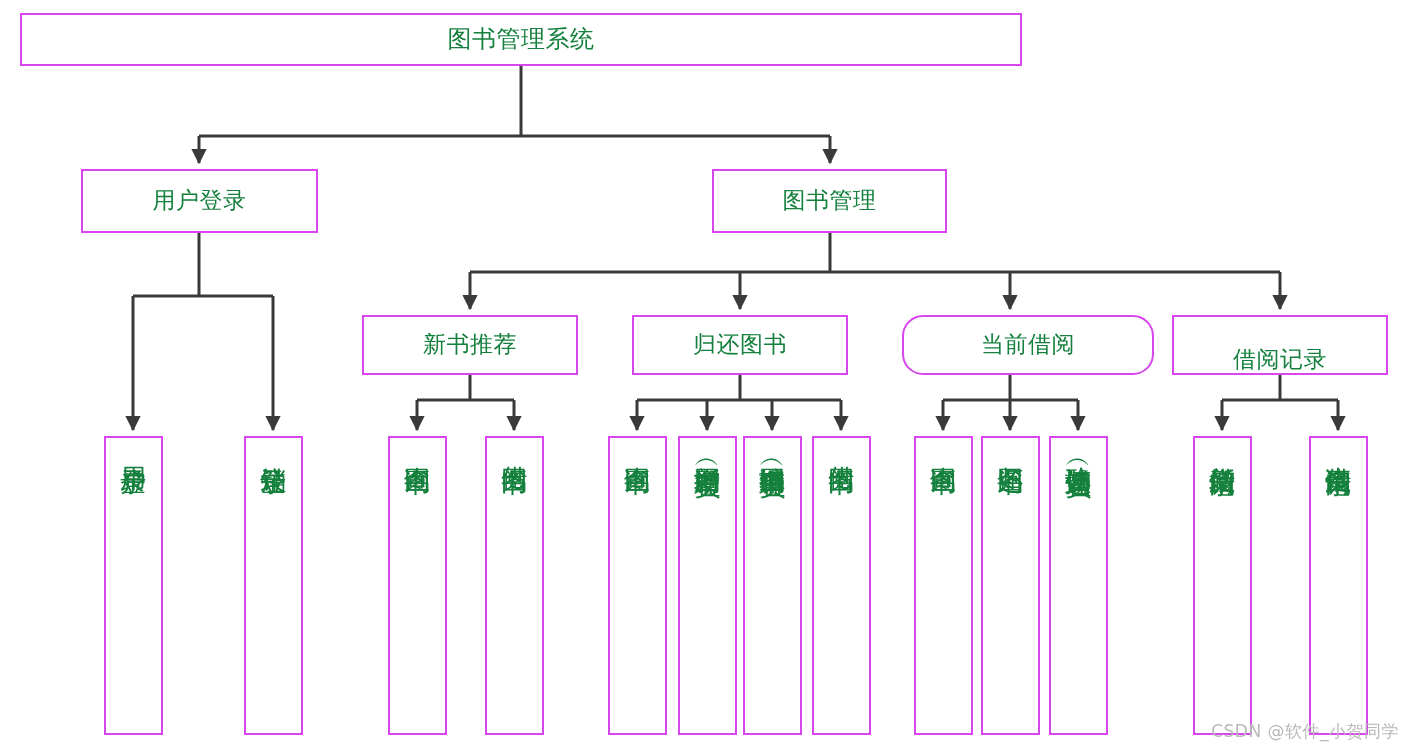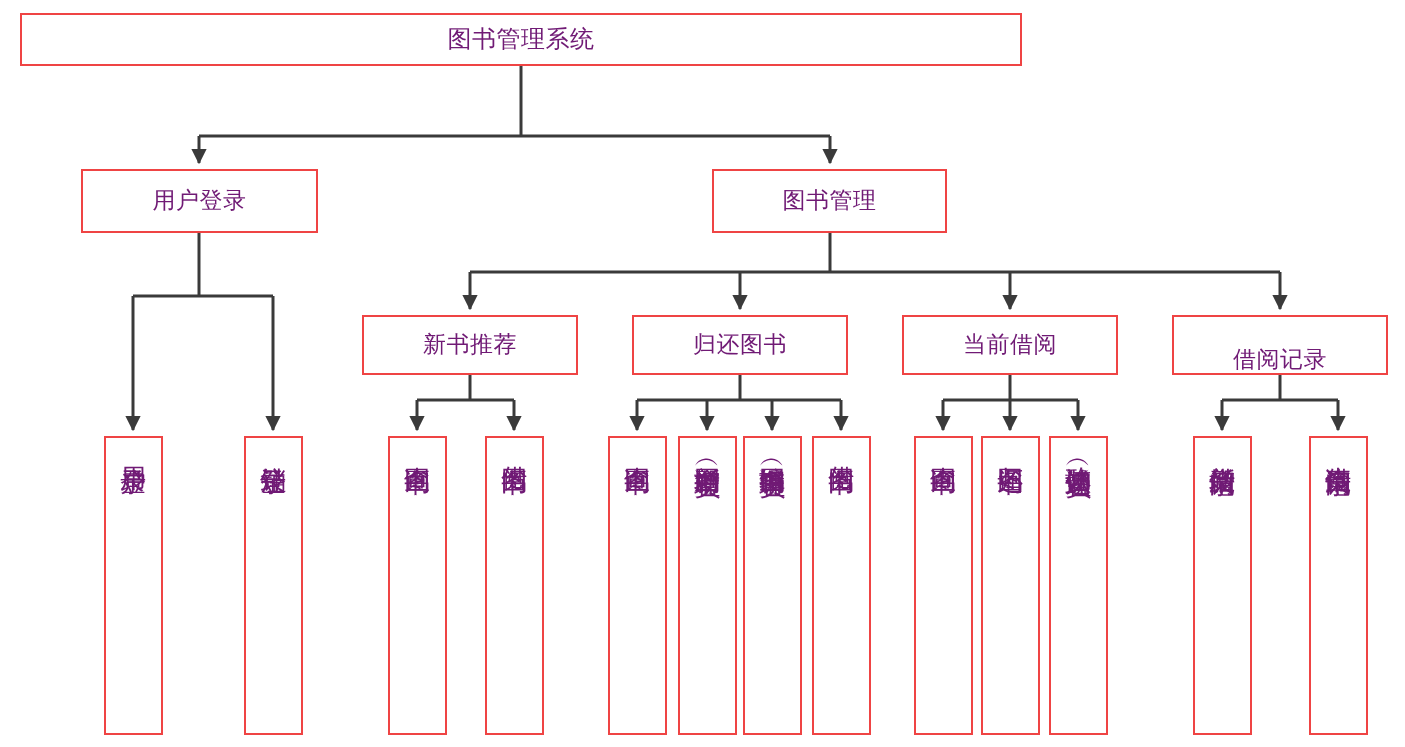--- a/index.html
+++ b/index.html
@@ -22,25 +22,25 @@
     left: 0;
     top: 0;
     width: 1405px;
     height: 747px;
     pointer-events: none;
   }
   .node {
     position: absolute;
     box-sizing: border-box;
     background: #ffffff;
-    border: 2px solid #ef4444;
+    border: 2px solid #d946ef;
     display: flex;
     align-items: center;
     justify-content: center;
-    color: #701a75;
+    color: #15803d;
     z-index: 2;
   }
   .node-label {
     display: block;
     text-align: center;
     line-height: 1.18;
     white-space: nowrap;
   }
   
   .node.horiz .node-label {
@@ -140,21 +140,21 @@
   <div class="node horiz" style="left:712px; top:169px; width:235px; height:64px;">
     <span class="node-label">图书管理</span>
   </div>
 
   <div class="node horiz" style="left:362px; top:315px; width:216px; height:60px;">
     <span class="node-label">新书推荐</span>
   </div>
   <div class="node horiz" style="left:632px; top:315px; width:216px; height:60px;">
     <span class="node-label">归还图书</span>
   </div>
-  <div class="node horiz" style="left:902px; top:315px; width:216px; height:60px;">
+  <div class="node horiz" style="left:902px; top:315px; width:252px; height:60px;border-radius:21px;">
     <span class="node-label">当前借阅</span>
   </div>
   <div class="node horiz" style="left:1172px; top:315px; width:216px; height:60px;align-items:flex-end;">
     <span class="node-label">借阅记录</span>
   </div>
 
   <div class="node vert" style="left:104px; top:436px; width:59px; height:299px;">
     <span class="node-label">用户登录</span>
   </div>
   <div class="node vert" style="left:244px; top:436px; width:59px; height:299px;">
@@ -191,14 +191,15 @@
     <span class="node-label">确认归还（管理员）</span>
   </div>
 
   <div class="node vert" style="left:1193px; top:436px; width:59px; height:299px;">
     <span class="node-label">新增借阅记录</span>
   </div>
   <div class="node vert" style="left:1309px; top:436px; width:59px; height:299px;">
     <span class="node-label">查询借阅记录</span>
   </div>
 
+  <div id="watermark">CSDN @软件_小贺同学</div>
 
 </div>
 
 </body></html>

